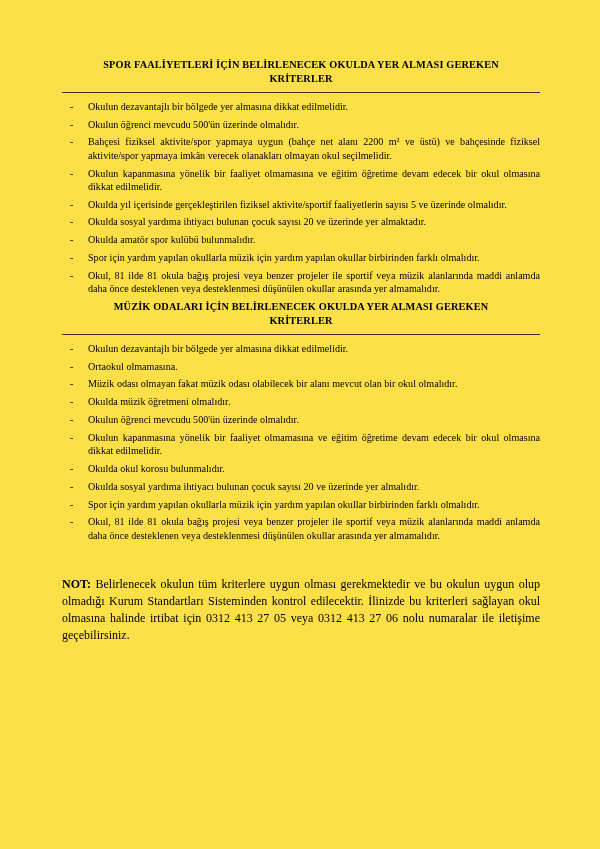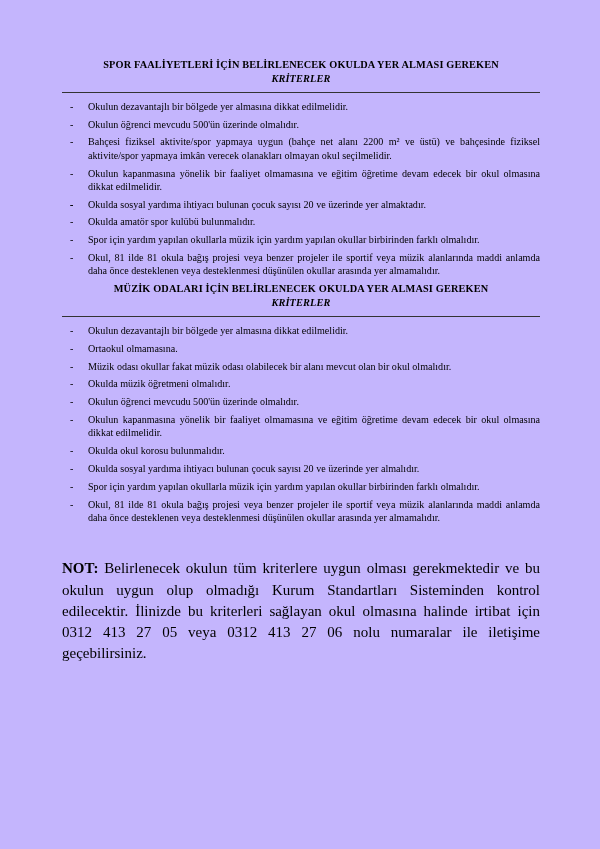--- a/index.html
+++ b/index.html
@@ -11,39 +11,38 @@
     height: 849px;
     background: #ffffff;
     font-family: "Liberation Serif", serif;
     color: #000000;
     overflow: hidden;
   }
   .page {
     position: relative;
     width: 600px;
     height: 849px;
-    background: #c4b5fd;
+    background: #fde047;
   }
   .content {
     position: absolute;
     left: 62px;
     top: 58px;
     width: 478px;
   }
   .section-title {
     text-align: center;
     font-weight: bold;
     font-size: 10.3px;
     line-height: 1.35;
     letter-spacing: 0.15px;
     margin: 0 0 6px 0;
   }
   .section-title .line2 {
     display: block;
-    font-style: italic;
   }
   .title-rule {
     border: none;
     border-top: 1px solid #333;
     margin: 1px 0 7px 0;
     width: 100%;
   }
   ul.bullets {
     list-style: none;
     margin: 0;
@@ -59,21 +58,21 @@
   }
   ul.bullets li .dash {
     position: absolute;
     left: 8px;
     top: 0;
   }
   .section-two {
   }
   .note {
     margin-top: 34px;
-    font-size: 15px;
+    font-size: 12px;
     line-height: 1.42;
     text-align: justify;
   }
   .note .note-label {
     font-weight: bold;
   }
 </style>
 </head>
 <body>
 
@@ -84,38 +83,38 @@
       <div class="section-title">
         <span>SPOR FAALİYETLERİ İÇİN BELİRLENECEK OKULDA YER ALMASI GEREKEN</span>
         <span class="line2">KRİTERLER</span>
       </div>
       <hr class="title-rule">
       <ul class="bullets">
         <li><span class="dash">-</span><span>Okulun dezavantajlı bir bölgede yer almasına dikkat edilmelidir.</span></li>
         <li><span class="dash">-</span><span>Okulun öğrenci mevcudu 500'ün üzerinde olmalıdır.</span></li>
         <li><span class="dash">-</span><span>Bahçesi fiziksel aktivite/spor yapmaya uygun (bahçe net alanı 2200 m² ve üstü) ve bahçesinde fiziksel aktivite/spor yapmaya imkân verecek olanakları olmayan okul seçilmelidir.</span></li>
         <li><span class="dash">-</span><span>Okulun kapanmasına yönelik bir faaliyet olmamasına ve eğitim öğretime devam edecek bir okul olmasına dikkat edilmelidir.</span></li>
-        <li><span class="dash">-</span></li>
+        <li><span class="dash">-</span><span>Okulda yıl içerisinde gerçekleştirilen fiziksel aktivite/sportif faaliyetlerin sayısı 5 ve üzerinde olmalıdır.</span></li>
         <li><span class="dash">-</span><span>Okulda sosyal yardıma ihtiyacı bulunan çocuk sayısı 20 ve üzerinde yer almaktadır.</span></li>
         <li><span class="dash">-</span><span>Okulda amatör spor kulübü bulunmalıdır.</span></li>
         <li><span class="dash">-</span><span>Spor için yardım yapılan okullarla müzik için yardım yapılan okullar birbirinden farklı olmalıdır.</span></li>
         <li><span class="dash">-</span><span>Okul, 81 ilde 81 okula bağış projesi veya benzer projeler ile sportif veya müzik alanlarında maddi anlamda daha önce desteklenen veya desteklenmesi düşünülen okullar arasında yer almamalıdır.</span></li>
       </ul>
     </div>
 
     <div class="section section-two">
       <div class="section-title">
         <span>MÜZİK ODALARI İÇİN BELİRLENECEK OKULDA YER ALMASI GEREKEN</span>
         <span class="line2">KRİTERLER</span>
       </div>
       <hr class="title-rule">
       <ul class="bullets">
         <li><span class="dash">-</span><span>Okulun dezavantajlı bir bölgede yer almasına dikkat edilmelidir.</span></li>
         <li><span class="dash">-</span><span>Ortaokul olmamasına.</span></li>
-        <li><span class="dash">-</span><span>Müzik odası okullar fakat müzik odası olabilecek bir alanı mevcut olan bir okul olmalıdır.</span></li>
+        <li><span class="dash">-</span><span>Müzik odası olmayan fakat müzik odası olabilecek bir alanı mevcut olan bir okul olmalıdır.</span></li>
         <li><span class="dash">-</span><span>Okulda müzik öğretmeni olmalıdır.</span></li>
         <li><span class="dash">-</span><span>Okulun öğrenci mevcudu 500'ün üzerinde olmalıdır.</span></li>
         <li><span class="dash">-</span><span>Okulun kapanmasına yönelik bir faaliyet olmamasına ve eğitim öğretime devam edecek bir okul olmasına dikkat edilmelidir.</span></li>
         <li><span class="dash">-</span><span>Okulda okul korosu bulunmalıdır.</span></li>
         <li><span class="dash">-</span><span>Okulda sosyal yardıma ihtiyacı bulunan çocuk sayısı 20 ve üzerinde yer almalıdır.</span></li>
         <li><span class="dash">-</span><span>Spor için yardım yapılan okullarla müzik için yardım yapılan okullar birbirinden farklı olmalıdır.</span></li>
         <li><span class="dash">-</span><span>Okul, 81 ilde 81 okula bağış projesi veya benzer projeler ile sportif veya müzik alanlarında maddi anlamda daha önce desteklenen veya desteklenmesi düşünülen okullar arasında yer almamalıdır.</span></li>
       </ul>
     </div>
 

